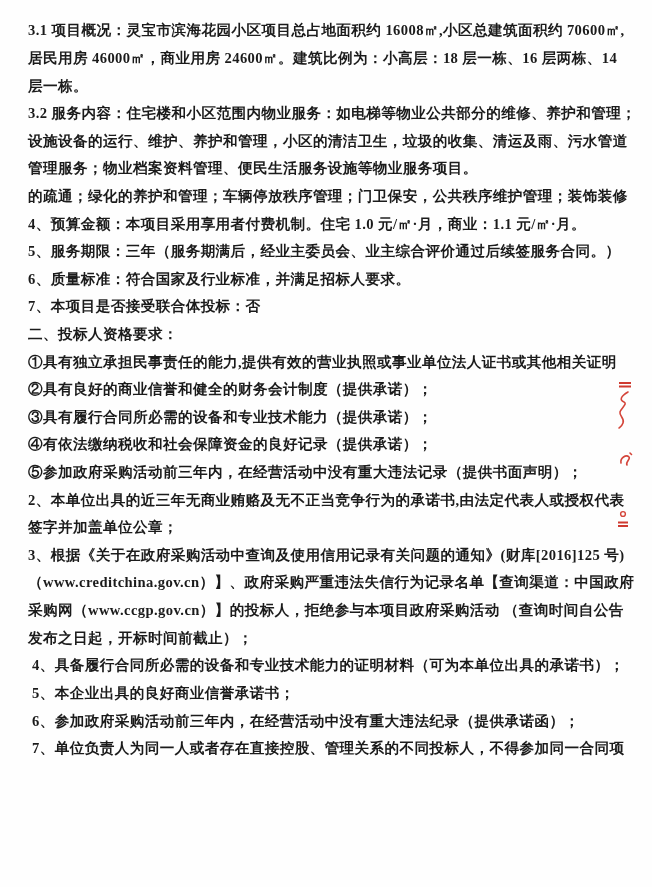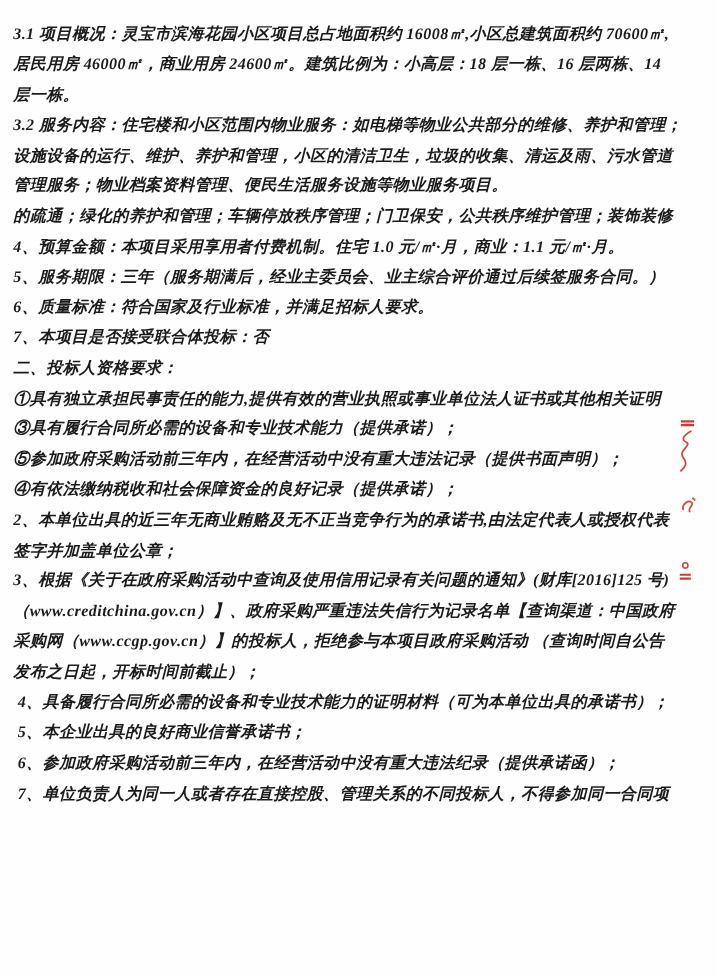--- a/index.html
+++ b/index.html
@@ -11,23 +11,22 @@
     position: relative;
     width: 652px;
     height: 887px;
     background: #fefefe;
     overflow: hidden;
     font-family: "Liberation Serif", "DejaVu Serif", serif;
   }
   .text-block {
     position: absolute;
     top: 17px;
-    left: 12px;
+    left: 28px;
     right: 10px;
-    font-style: italic;
   }
   .doc-line {
     height: 27.62px;
     display: flex;
     align-items: center;
     white-space: pre;
     font-size: 14.6px;
     font-weight: 600;
     letter-spacing: 0.4px;
     color: #1b1b1b;
@@ -53,23 +52,24 @@
       <div class="doc-line">3.2 服务内容：住宅楼和小区范围内物业服务：如电梯等物业公共部分的维修、养护和管理；</div>
       <div class="doc-line">设施设备的运行、维护、养护和管理，小区的清洁卫生，垃圾的收集、清运及雨、污水管道</div>
       <div class="doc-line">管理服务；物业档案资料管理、便民生活服务设施等物业服务项目。</div>
       <div class="doc-line">的疏通；绿化的养护和管理；车辆停放秩序管理；门卫保安，公共秩序维护管理；装饰装修</div>
       <div class="doc-line">4、预算金额：本项目采用享用者付费机制。住宅 1.0 元/㎡·月，商业：1.1 元/㎡·月。</div>
       <div class="doc-line">5、服务期限：三年（服务期满后，经业主委员会、业主综合评价通过后续签服务合同。）</div>
       <div class="doc-line">6、质量标准：符合国家及行业标准，并满足招标人要求。</div>
       <div class="doc-line">7、本项目是否接受联合体投标：否</div>
       <div class="doc-line">二、投标人资格要求：</div>
       <div class="doc-line">①具有独立承担民事责任的能力,提供有效的营业执照或事业单位法人证书或其他相关证明</div>
+      <div class="doc-line">②具有良好的商业信誉和健全的财务会计制度（提供承诺）；</div>
       <div class="doc-line">③具有履行合同所必需的设备和专业技术能力（提供承诺）；</div>
+      <div class="doc-line">④有依法缴纳税收和社会保障资金的良好记录（提供承诺）；</div>
       <div class="doc-line">⑤参加政府采购活动前三年内，在经营活动中没有重大违法记录（提供书面声明）；</div>
-      <div class="doc-line">④有依法缴纳税收和社会保障资金的良好记录（提供承诺）；</div>
       <div class="doc-line">2、本单位出具的近三年无商业贿赂及无不正当竞争行为的承诺书,由法定代表人或授权代表</div>
       <div class="doc-line">签字并加盖单位公章；</div>
       <div class="doc-line">3、根据《关于在政府采购活动中查询及使用信用记录有关问题的通知》(财库[2016]125 号)</div>
       <div class="doc-line">（www.creditchina.gov.cn）】、政府采购严重违法失信行为记录名单【查询渠道：中国政府</div>
       <div class="doc-line">采购网（www.ccgp.gov.cn）】的投标人，拒绝参与本项目政府采购活动 （查询时间自公告</div>
       <div class="doc-line">发布之日起，开标时间前截止）；</div>
       <div class="doc-line"> 4、具备履行合同所必需的设备和专业技术能力的证明材料（可为本单位出具的承诺书）；</div>
       <div class="doc-line"> 5、本企业出具的良好商业信誉承诺书；</div>
       <div class="doc-line"> 6、参加政府采购活动前三年内，在经营活动中没有重大违法纪录（提供承诺函）；</div>
       <div class="doc-line"> 7、单位负责人为同一人或者存在直接控股、管理关系的不同投标人，不得参加同一合同项</div>

